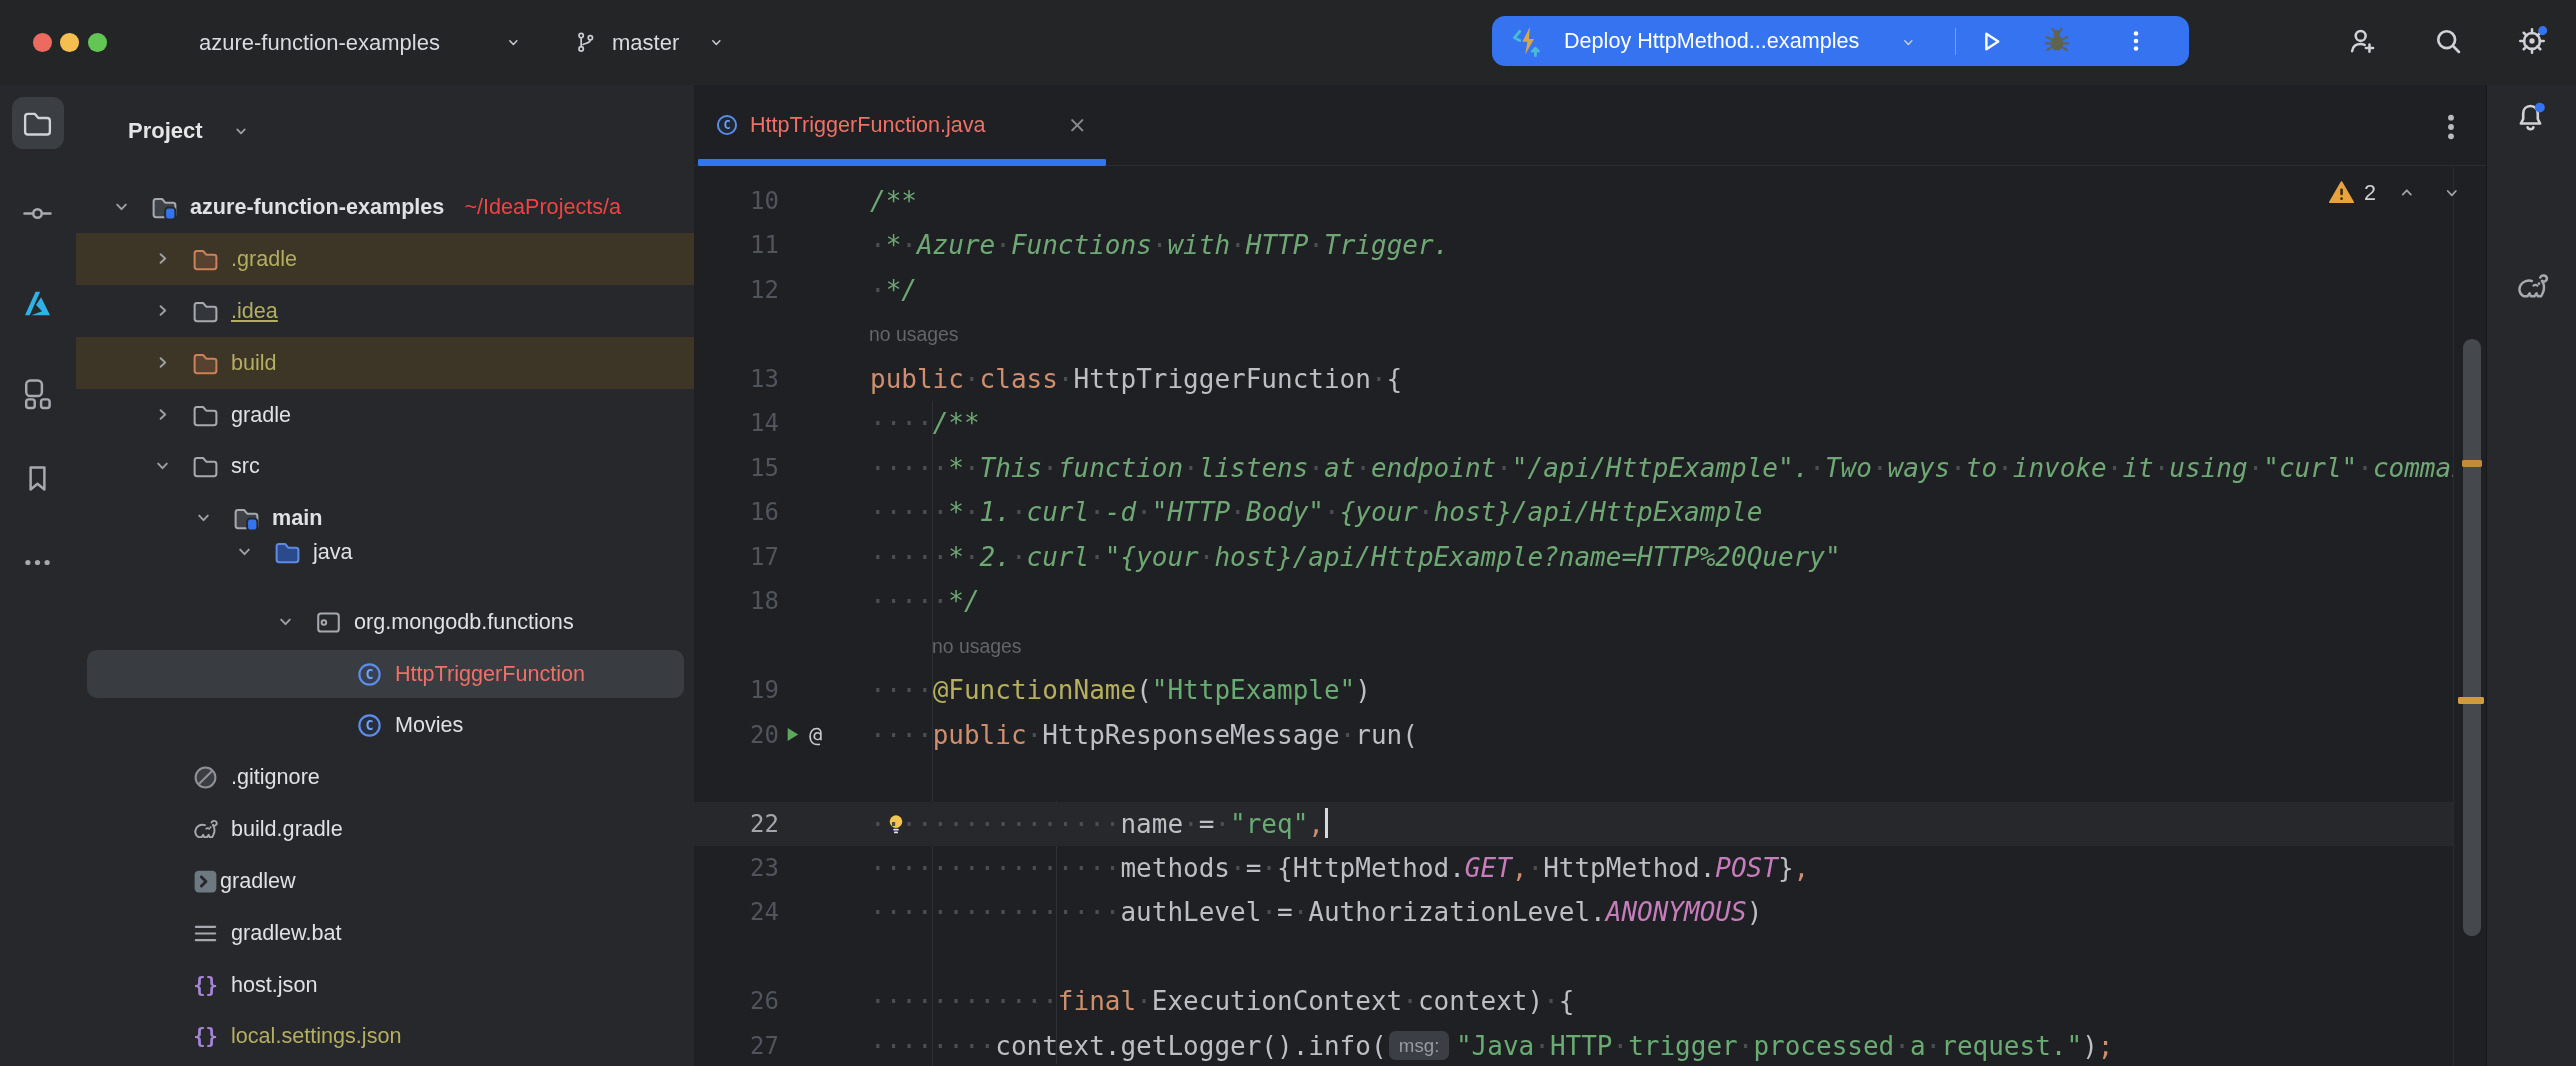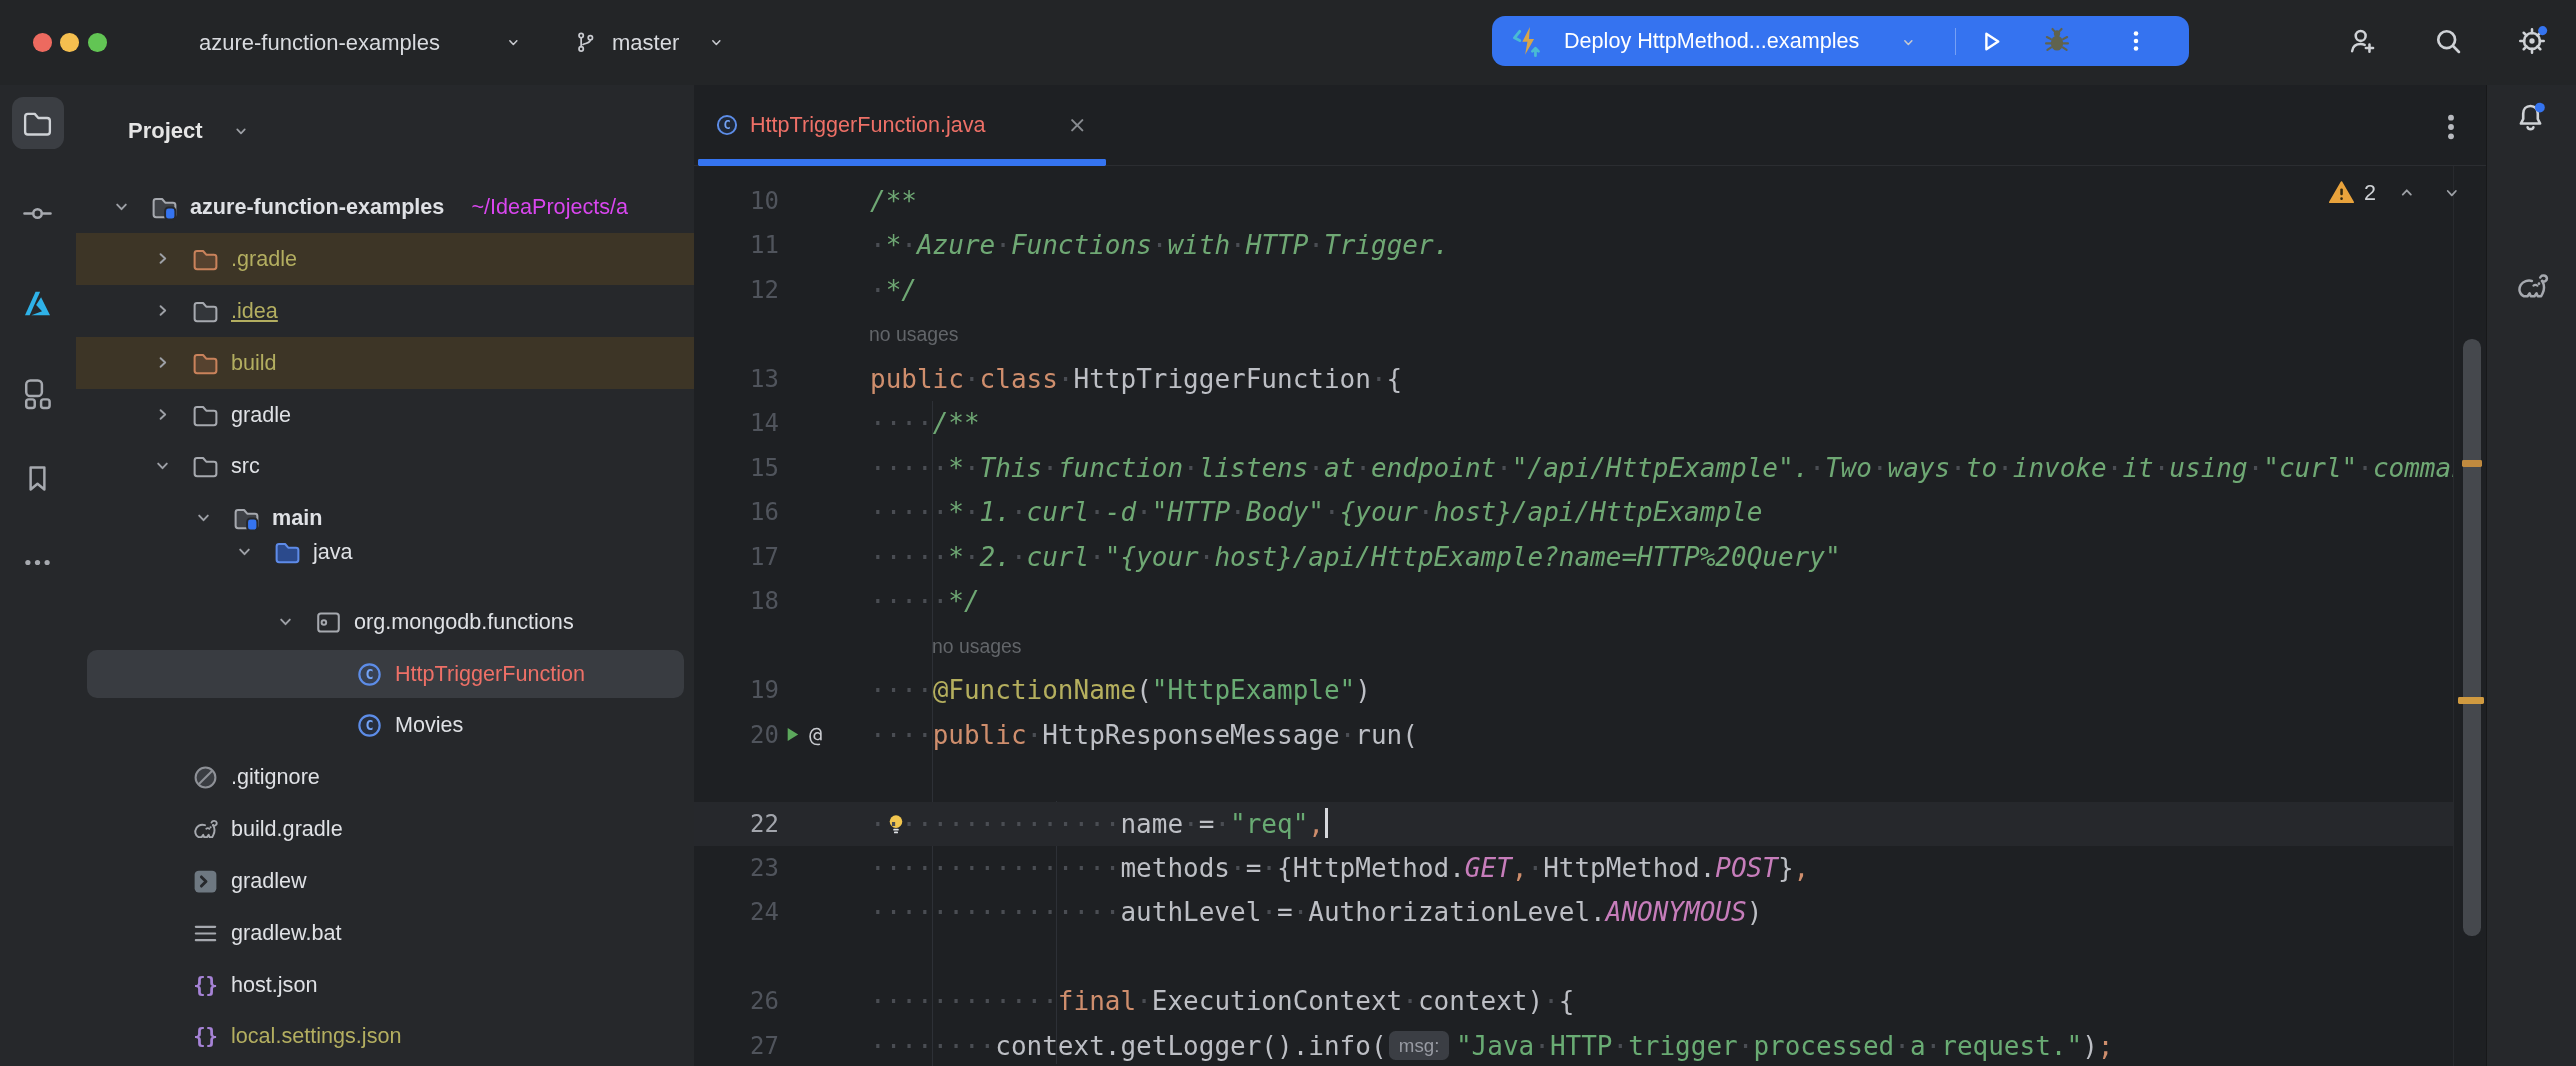--- a/index.html
+++ b/index.html
@@ -26,21 +26,21 @@
   #panel{position:absolute;left:76px;top:85px;width:619px;height:981px;background:#26282B;border-right:0.7px solid #17181A;overflow:hidden;}
   #panel-header{position:absolute;left:52px;top:27px;height:37px;line-height:37px;font-size:22px;font-weight:700;color:#e5e5e5;}
   #panel-chev{position:absolute;left:155px;top:36px;}
   .trow{position:absolute;left:0;right:0;height:52px;}
   .trow .band{position:absolute;left:0;right:0;top:0;bottom:0;background:#3D3526;}
   .trow .sel{position:absolute;left:10.8px;right:10.8px;top:2.2px;bottom:2.2px;border-radius:10px;background:#393C41;}
   .trow .chev{position:absolute;top:13.7px;}
   .trow .ticon{position:absolute;top:11.5px;}
   .trow .tlabel{position:absolute;top:0;height:52px;line-height:52px;font-size:21.6px;white-space:nowrap;}
   .c-def{color:#DFE1E5}.c-olive{color:#B3AE60}.c-coral{color:#EE7067}
-  .tpath{color:#d946ef;margin-left:27px;font-weight:400;}
+  .tpath{color:#ef4444;margin-left:20px;font-weight:400;}
   .bold{font-weight:700;}
 
   
   #editorzone{position:absolute;left:694px;top:85px;width:1792px;height:981px;background:#1E2023;overflow:hidden;}
   #tabbar{position:absolute;left:0;top:0;width:1792px;height:80px;border-bottom:0.7px solid #2B2D31;background:#1E2023;}
   #tab-underline{position:absolute;left:3.6px;top:74px;width:408px;height:6.5px;background:#3574F0;border-radius:1.4px;}
   #tab-icon{position:absolute;left:20px;top:27px;}
   #tab-title{position:absolute;left:56px;top:0;height:80px;line-height:80px;font-size:21.6px;color:#EE7067;white-space:nowrap;}
   #tab-close{position:absolute;left:371px;top:28px;}
   #tabs-menu{position:absolute;left:1741px;top:26px;}
@@ -393,21 +393,21 @@
           </span>
           <span class="tlabel c-def" style="left: 155px;">build.gradle</span>
         </div>
         <div class="trow" style="top: 770px;">
           <span class="ticon" style="left: 115px;">
             <svg width="29" height="29" viewBox="0 0 24 24">
               <rect x="3" y="3" width="18" height="18" rx="3.5" fill="#6E7881"></rect>
               <path d="M8.6 8.2 12.4 12l-3.8 3.8" fill="none" stroke="#26282B" stroke-width="2.4" stroke-linecap="round" stroke-linejoin="round"></path>
             </svg>
           </span>
-          <span class="tlabel c-def" style="left: 155px;">gradlew</span>
+          <span class="tlabel c-def" style="left: 144px;">gradlew</span>
         </div>
         <div class="trow" style="top: 822px;">
           <span class="ticon" style="left: 115px;">
             <svg width="29" height="29" viewBox="0 0 24 24">
               <path d="M4 6.5h16M4 12h16M4 17.5h16" stroke="#A6A9AF" stroke-width="1.8" stroke-linecap="round" fill="none"></path>
             </svg>
           </span>
           <span class="tlabel c-def" style="left: 155px;">gradlew.bat</span>
         </div>
         <div class="trow" style="top: 874px;">

